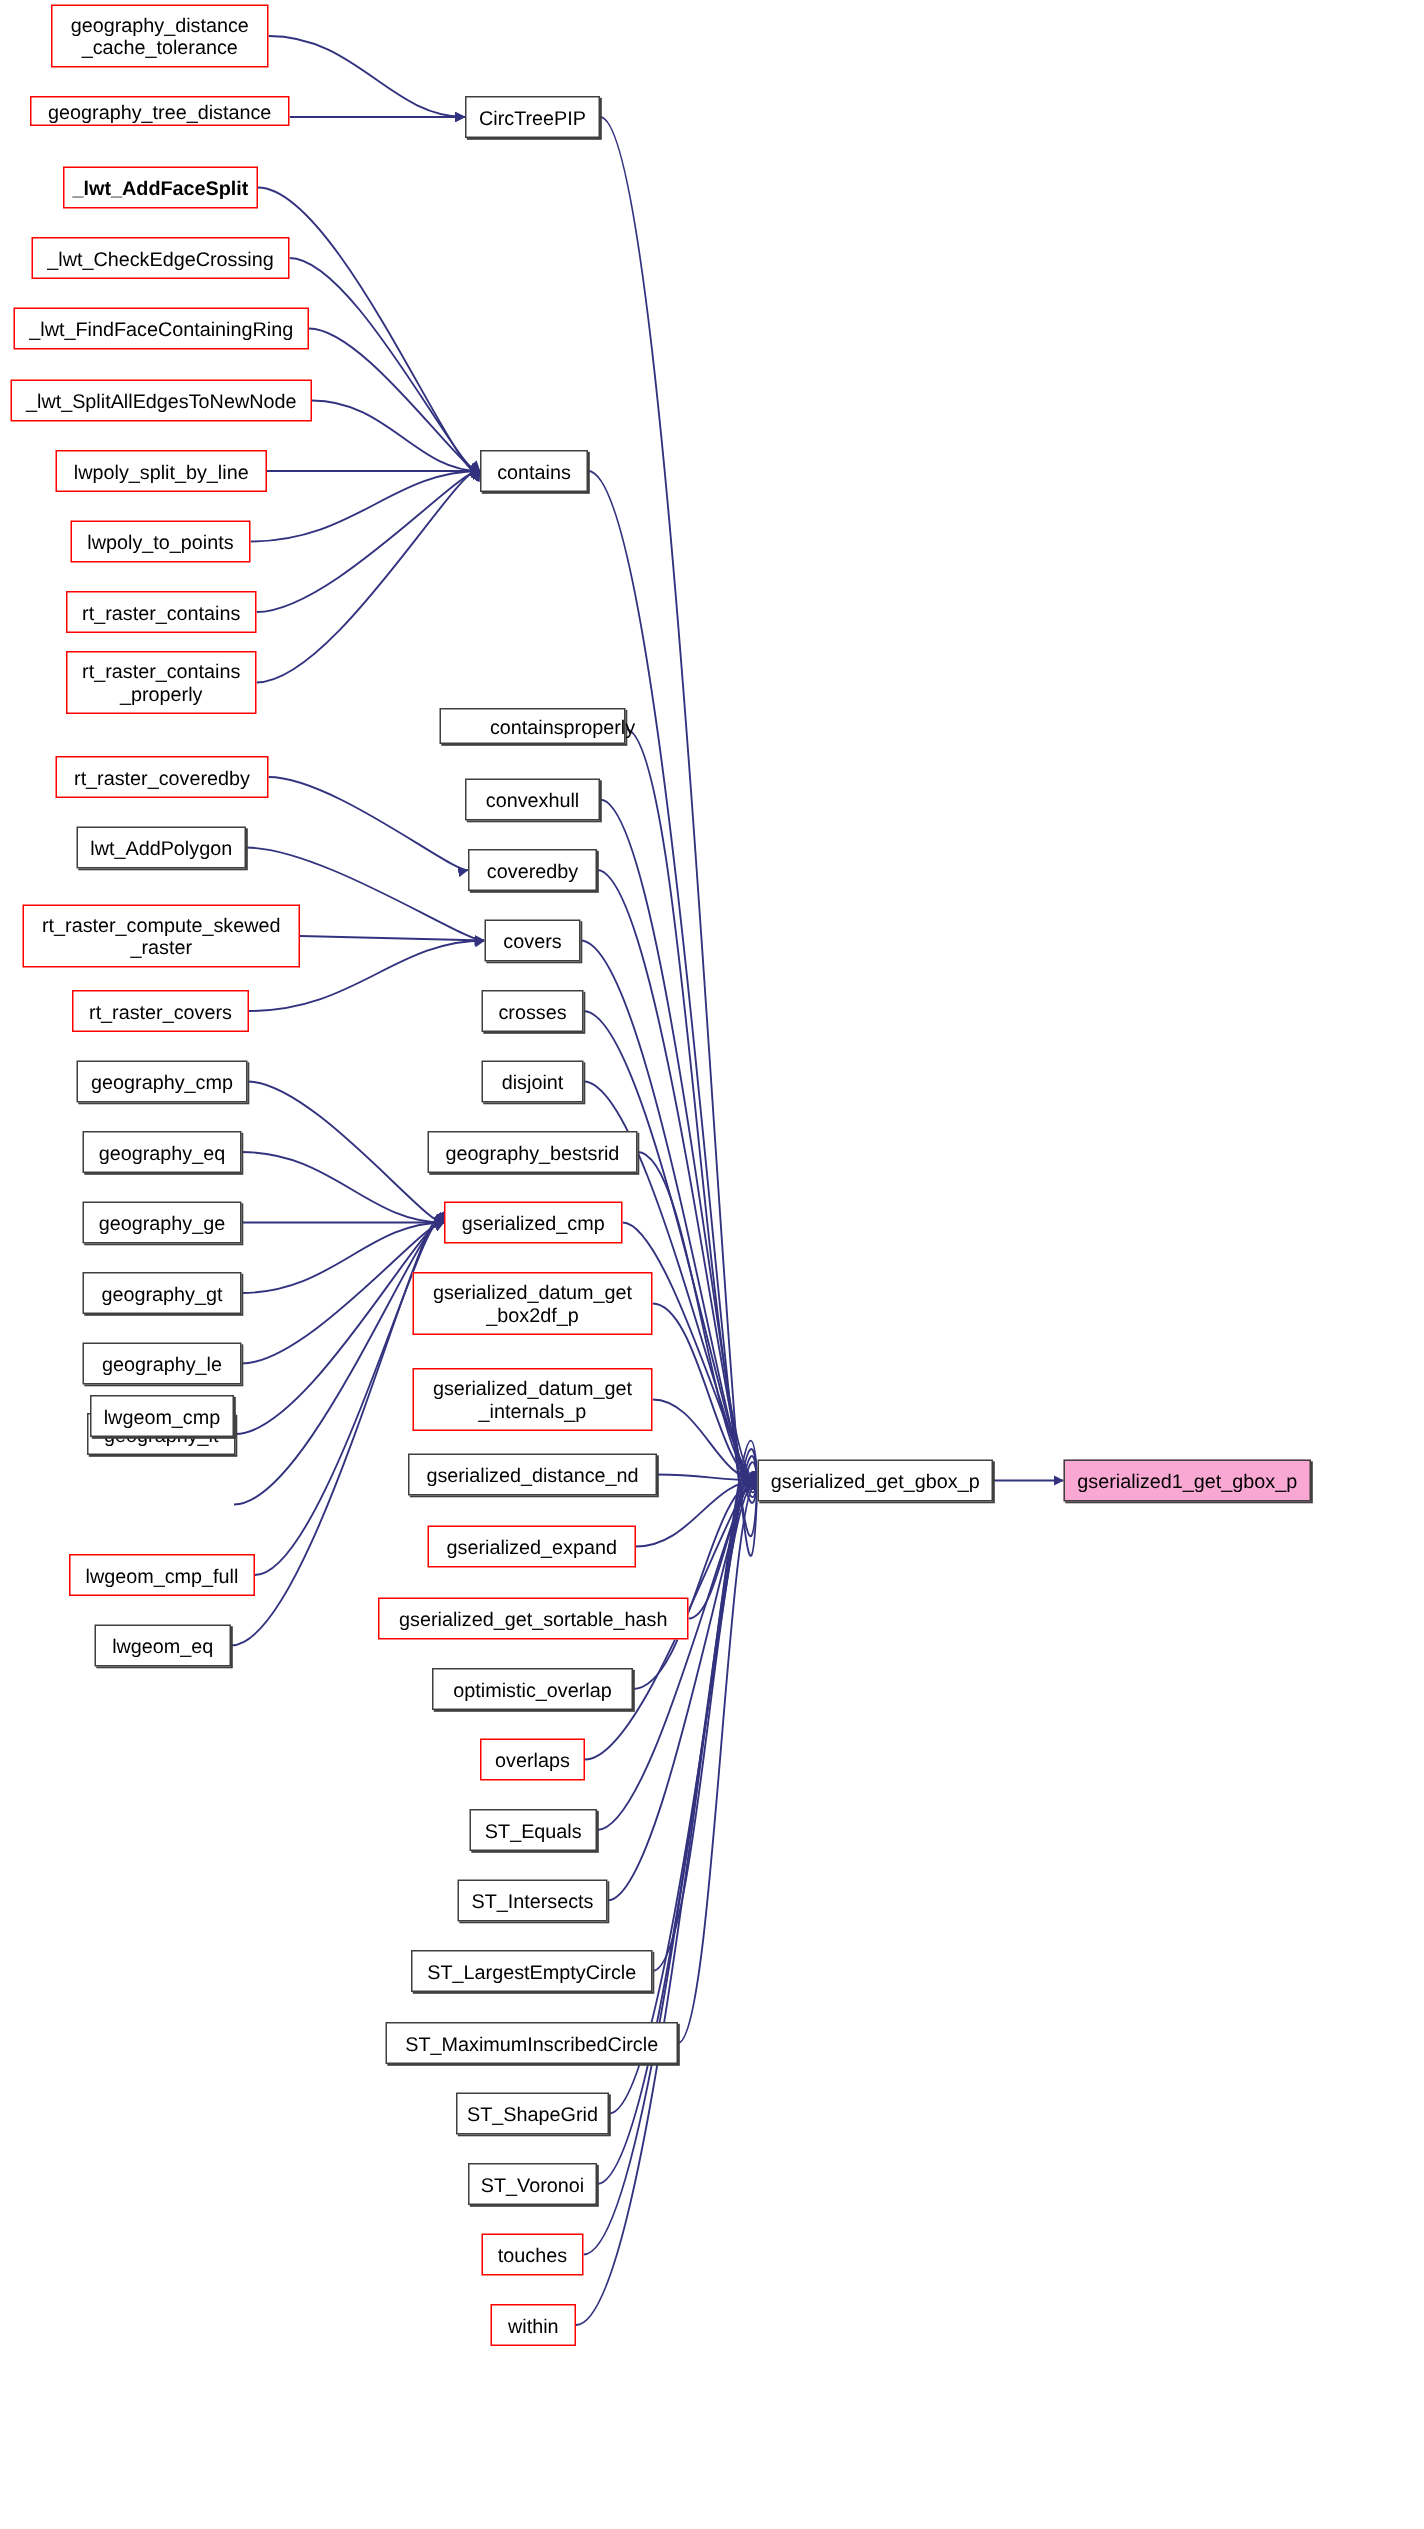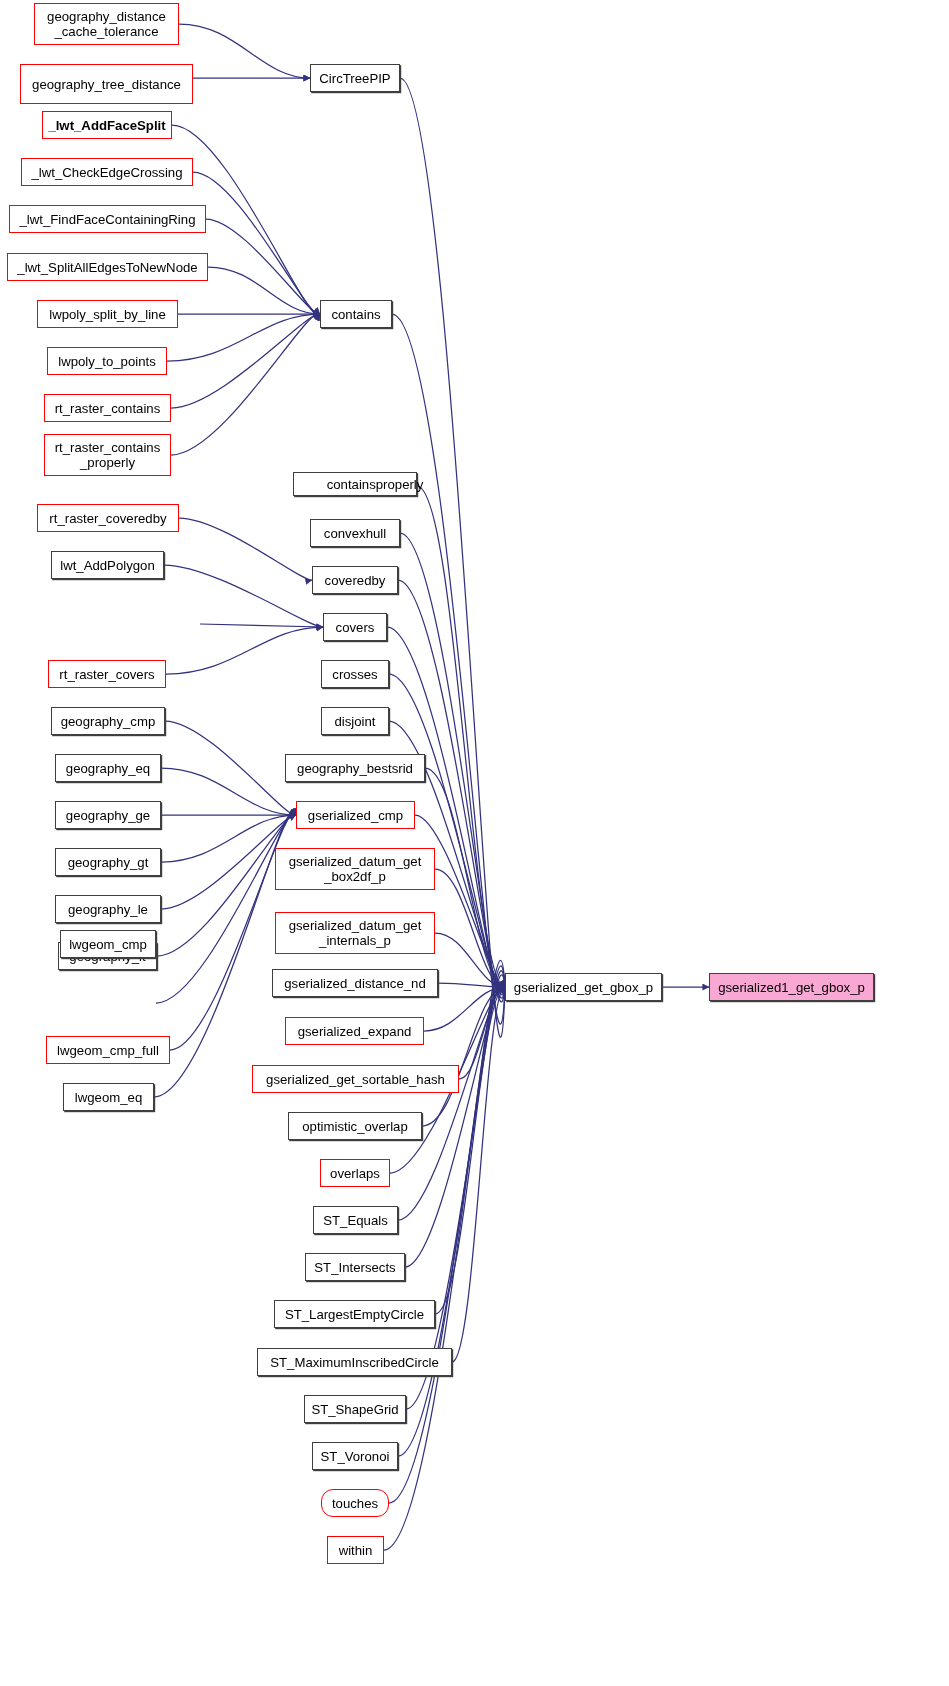--- a/index.html
+++ b/index.html
@@ -106,37 +106,39 @@
       <path d="M435,1314 C466.5,1314 478.4,987 505,987" fill="none" stroke="#32327f" stroke-width="1.25" marker-end="url(#ah)"></path>
       <path d="M452,1362 C475.85,1362 484.86,987 505,987" fill="none" stroke="#32327f" stroke-width="1.25" marker-end="url(#ah)"></path>
       <path d="M406,1409 C450.52445161290325,1409 495,889.3410322580645 505,987" fill="none" stroke="#32327f" stroke-width="1.25" marker-end="url(#ah)"></path>
       <path d="M398,1456 C447.90687096774195,1456 495,866.3762258064517 505,987" fill="none" stroke="#32327f" stroke-width="1.25" marker-end="url(#ah)"></path>
       <path d="M389,1503 C445.0392258064516,1503 495,840.9886451612903 505,987" fill="none" stroke="#32327f" stroke-width="1.25" marker-end="url(#ah)"></path>
       <path d="M384,1550 C444.47267741935485,1550 495,813.1782903225806 505,987" fill="none" stroke="#32327f" stroke-width="1.25" marker-end="url(#ah)"></path>
       <path d="M662,987 L709,987" fill="none" stroke="#32327f" stroke-width="1.25" marker-end="url(#ah)"></path>
     </svg>
 <div class="node red" style="left: 34px; top: 3px; width: 145px; height: 42px;">geography_distance
 _cache_tolerance</div>
-    <div class="node red" style="left: 20px; top: 64px; width: 173px; height: 40px;">geography_tree_distance</div>
+    <div class="node red" style="left: 20px; top: 64px; width: 173px; height: 20px;">geography_tree_distance</div>
     <div class="node black" style="left: 310px; top: 64px; width: 90px; height: 28px;">CircTreePIP</div>
     <div class="node red" style="left: 42px; top: 111px; width: 130px; height: 28px; font-weight: bold;">_lwt_AddFaceSplit</div>
     <div class="node red" style="left: 21px; top: 158px; width: 172px; height: 28px;">_lwt_CheckEdgeCrossing</div>
     <div class="node red" style="left: 9px; top: 205px; width: 197px; height: 28px;">_lwt_FindFaceContainingRing</div>
     <div class="node red" style="left: 7px; top: 253px; width: 201px; height: 28px;">_lwt_SplitAllEdgesToNewNode</div>
     <div class="node black" style="left: 320px; top: 300px; width: 72px; height: 28px;">contains</div>
     <div class="node red" style="left: 37px; top: 300px; width: 141px; height: 28px;">lwpoly_split_by_line</div>
     <div class="node red" style="left: 47px; top: 347px; width: 120px; height: 28px;">lwpoly_to_points</div>
     <div class="node red" style="left: 44px; top: 394px; width: 127px; height: 28px;">rt_raster_contains</div>
     <div class="node red" style="left: 44px; top: 434px; width: 127px; height: 42px;">rt_raster_contains
 _properly</div>
     <div class="node black" style="left: 293px; top: 472px; width: 124px; height: 24px; padding-left: 40px;">containsproperly</div>
     <div class="node red" style="left: 37px; top: 504px; width: 142px; height: 28px;">rt_raster_coveredby</div>
     <div class="node black" style="left: 310px; top: 519px; width: 90px; height: 28px;">convexhull</div>
     <div class="node black" style="left: 51px; top: 551px; width: 113px; height: 28px;">lwt_AddPolygon</div>
     <div class="node black" style="left: 312px; top: 566px; width: 86px; height: 28px;">coveredby</div>
+    <div class="node red" style="left: 15px; top: 603px; width: 185px; height: 42px;">rt_raster_compute_skewed
+_raster</div>
     <div class="node black" style="left: 323px; top: 613px; width: 64px; height: 28px;">covers</div>
     <div class="node red" style="left: 48px; top: 660px; width: 118px; height: 28px;">rt_raster_covers</div>
     <div class="node black" style="left: 321px; top: 660px; width: 68px; height: 28px;">crosses</div>
     <div class="node black" style="left: 51px; top: 707px; width: 114px; height: 28px;">geography_cmp</div>
     <div class="node black" style="left: 321px; top: 707px; width: 68px; height: 28px;">disjoint</div>
     <div class="node black" style="left: 55px; top: 754px; width: 106px; height: 28px;">geography_eq</div>
     <div class="node black" style="left: 285px; top: 754px; width: 140px; height: 28px;">geography_bestsrid</div>
     <div class="node black" style="left: 55px; top: 801px; width: 106px; height: 28px;">geography_ge</div>
     <div class="node red" style="left: 296px; top: 801px; width: 119px; height: 28px;">gserialized_cmp</div>
     <div class="node black" style="left: 55px; top: 848px; width: 106px; height: 28px;">geography_gt</div>
@@ -155,15 +157,15 @@
     <div class="node red" style="left: 252px; top: 1065px; width: 207px; height: 28px;">gserialized_get_sortable_hash</div>
     <div class="node black" style="left: 63px; top: 1083px; width: 91px; height: 28px;">lwgeom_eq</div>
     <div class="node black" style="left: 288px; top: 1112px; width: 134px; height: 28px;">optimistic_overlap</div>
     <div class="node red" style="left: 320px; top: 1159px; width: 70px; height: 28px;">overlaps</div>
     <div class="node black" style="left: 313px; top: 1206px; width: 85px; height: 28px;">ST_Equals</div>
     <div class="node black" style="left: 305px; top: 1253px; width: 100px; height: 28px;">ST_Intersects</div>
     <div class="node black" style="left: 274px; top: 1300px; width: 161px; height: 28px;">ST_LargestEmptyCircle</div>
     <div class="node black" style="left: 257px; top: 1348px; width: 195px; height: 28px;">ST_MaximumInscribedCircle</div>
     <div class="node black" style="left: 304px; top: 1395px; width: 102px; height: 28px;">ST_ShapeGrid</div>
     <div class="node black" style="left: 312px; top: 1442px; width: 86px; height: 28px;">ST_Voronoi</div>
-    <div class="node red" style="left: 321px; top: 1489px; width: 68px; height: 28px; border-radius: 12px;">touches</div>
+    <div class="node red" style="left: 321px; top: 1489px; width: 68px; height: 28px;">touches</div>
     <div class="node red" style="left: 327px; top: 1536px; width: 57px; height: 28px;">within</div>
   </div>
 
 </body></html>

